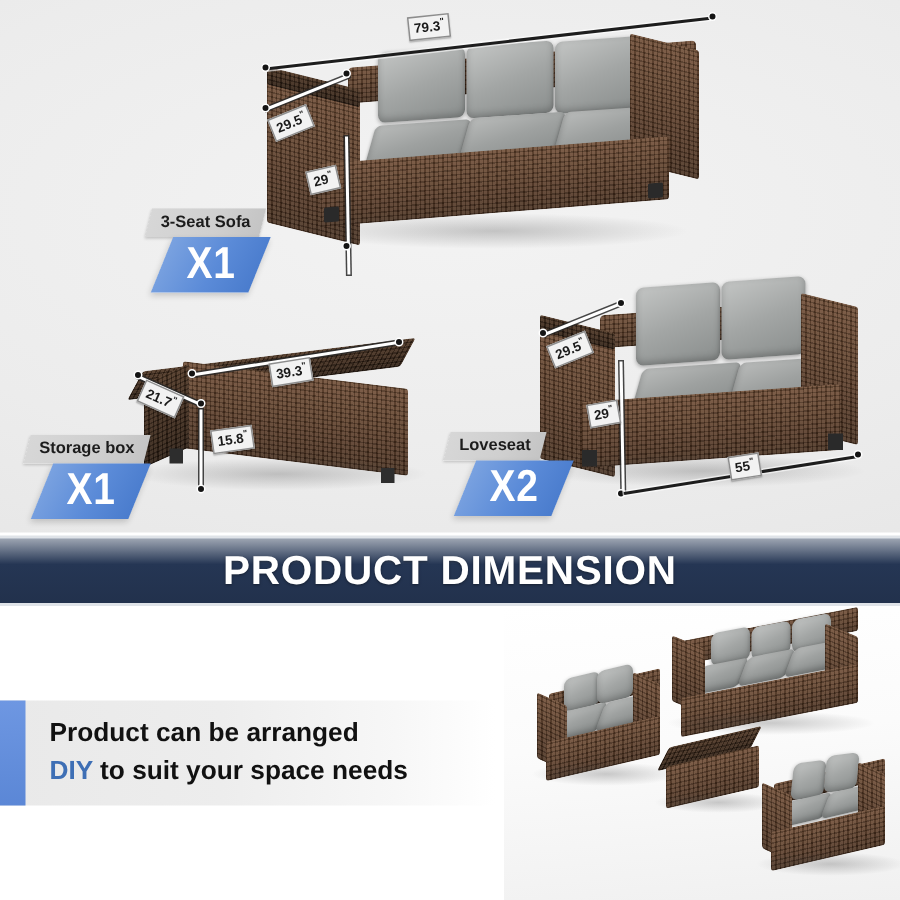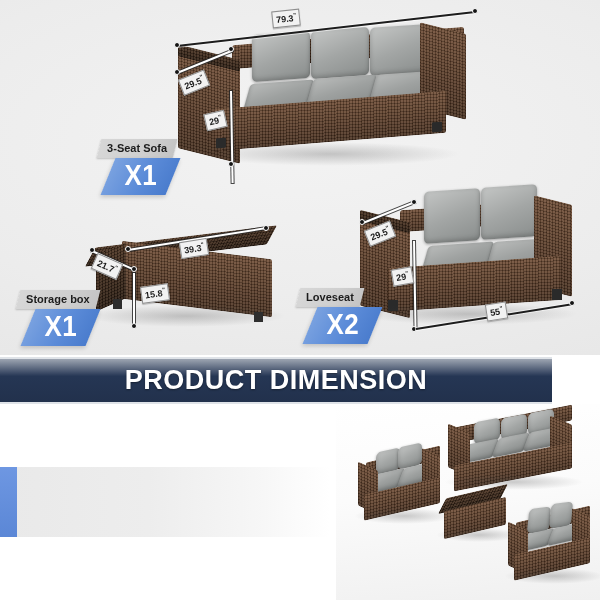--- a/index.html
+++ b/index.html
@@ -90,21 +90,21 @@
     letter-spacing:.5px;
     padding:2px 16px 4px 16px;
     white-space:nowrap;
     transform:skewX(-22deg);
     box-shadow:0 2px 4px rgba(0,0,0,.18);
   }
   .badge span { display:inline-block; transform:skewX(22deg) scaleY(1.15); }
 
   
   .banner {
-    position:absolute; left:0; top:357px; width:552px; height:47px;
+    position:absolute; left:0; top:357px; width:600px; height:47px;
     background:linear-gradient(180deg,#2d4164 0%,#26375473 0%,#253654 40%,#22314c 100%);
     border-top:2px solid #dfe3e8;
     border-bottom:2px solid #dfe3e8;
     display:flex; align-items:center; justify-content:center;
   }
   .banner-title {
     color:#ffffff; font-weight:800; font-size:27px; letter-spacing:.5px;
     text-shadow:0 1px 2px rgba(0,0,0,.4);
   }
 
@@ -284,20 +284,24 @@
   </div>
 
   <div class="banner">
     <div class="banner-title">PRODUCT DIMENSION</div>
   </div>
 
   <div class="bottom">
 
     <div class="msg-band"></div>
     <div class="msg-accent"></div>
+    <div class="msg-text">
+      <span>Product can be arranged</span><br>
+      <span class="diy">DIY</span><span> to suit your space needs</span>
+    </div>
 
     <div class="scene">
       <div class="floor"></div>
 
       <div>
         <div class="wicker" style="position:absolute;left:118px;top:12px;width:118px;height:16px;transform:skewY(-11deg);border-radius:2px;"></div>
         <div class="cushion-back" style="position:absolute;left:138px;top:16px;width:26px;height:22px;transform:skewY(-11deg);"></div>
         <div class="cushion-back" style="position:absolute;left:165px;top:12px;width:26px;height:22px;transform:skewY(-11deg);"></div>
         <div class="cushion-back" style="position:absolute;left:192px;top:7px;width:26px;height:22px;transform:skewY(-11deg);"></div>
         <div class="cushion" style="position:absolute;left:128px;top:38px;width:32px;height:18px;transform:skewY(-11deg) skewX(-22deg);"></div>

